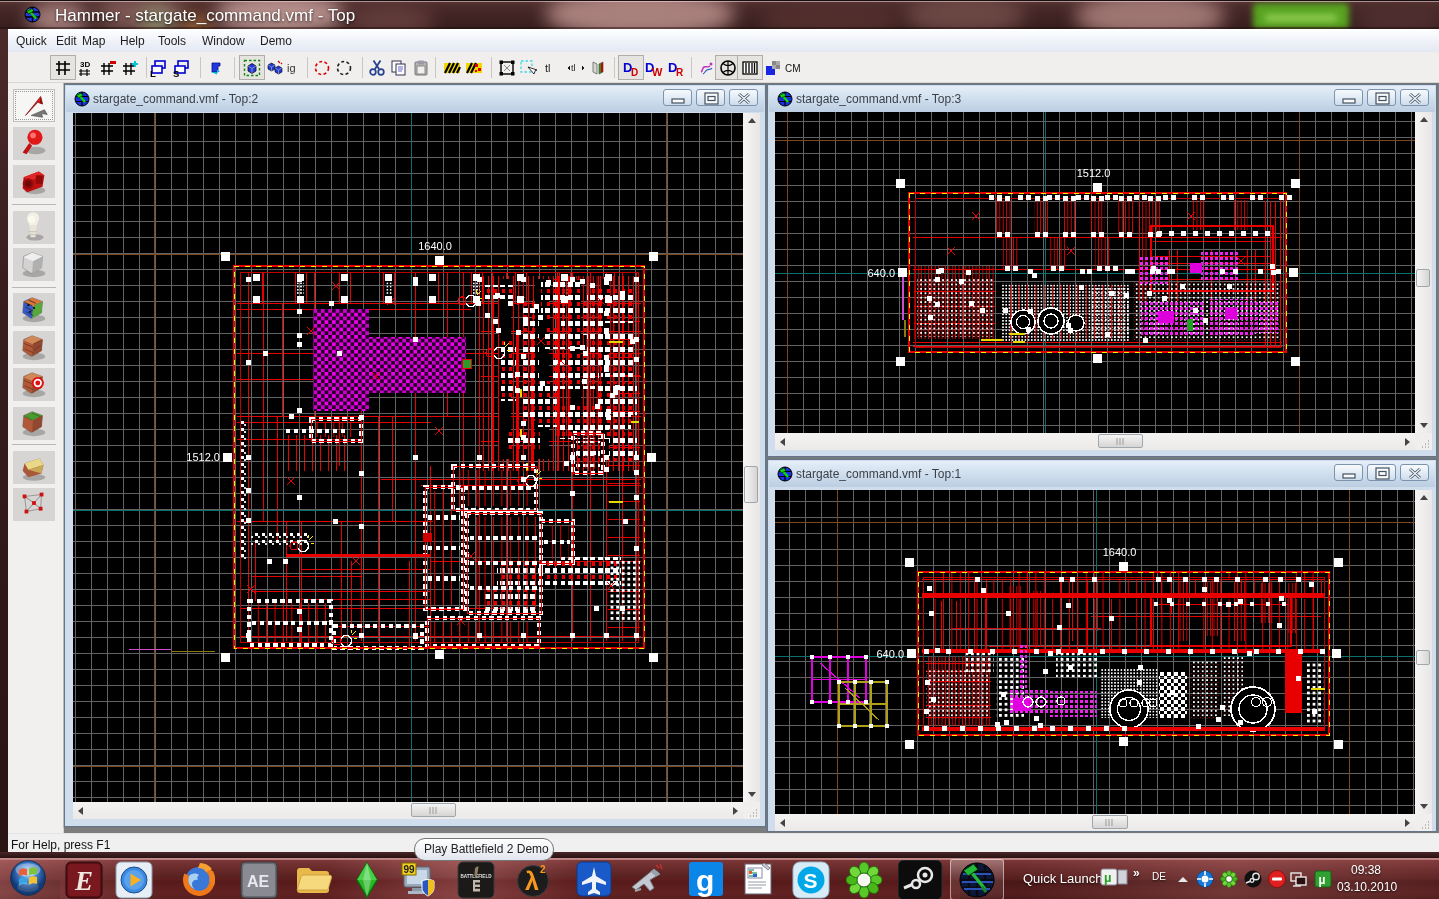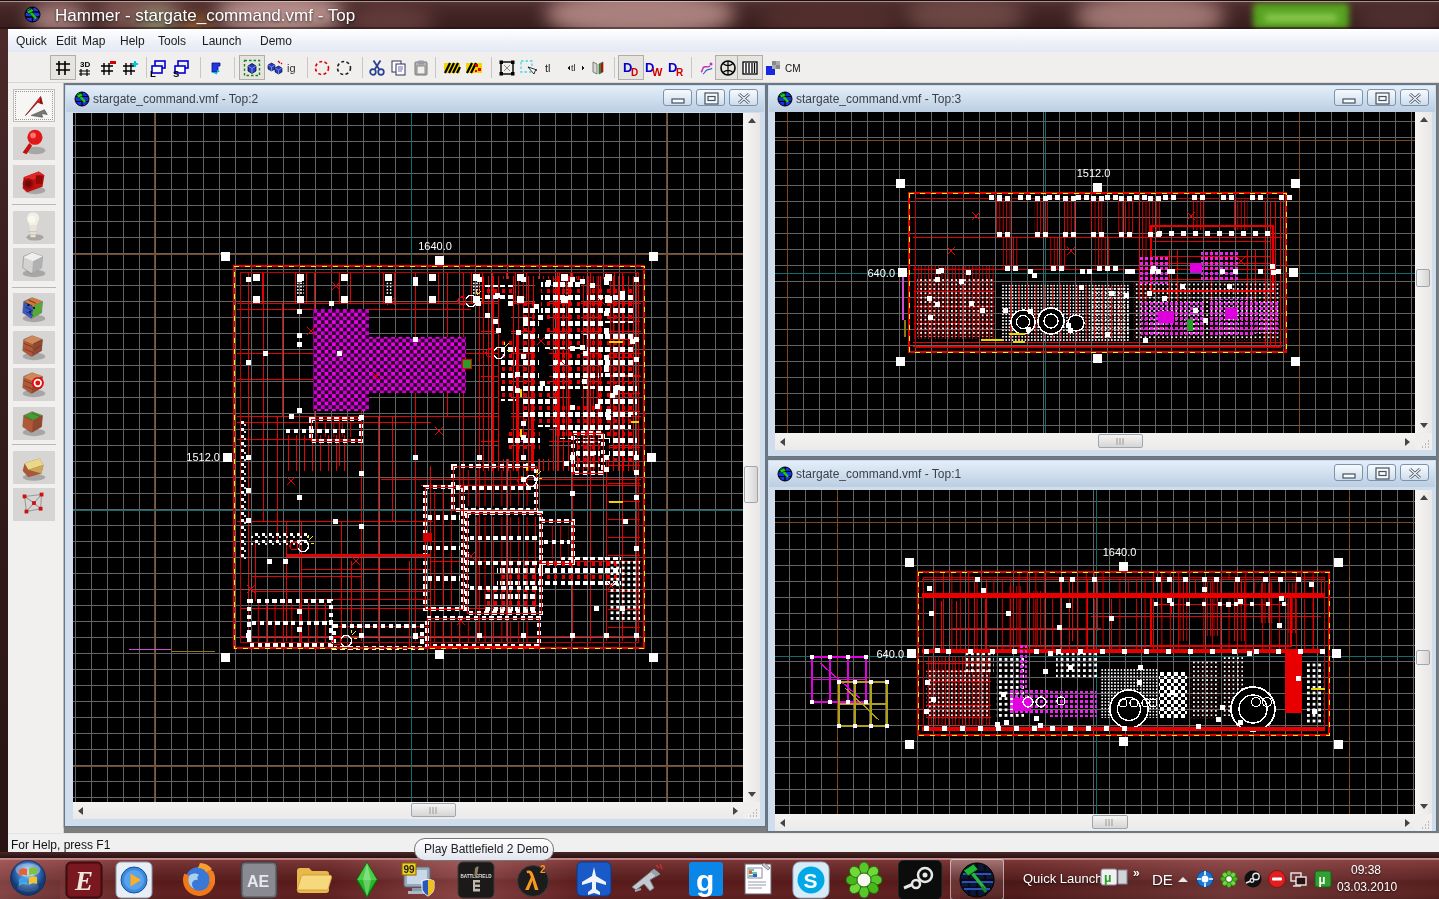--- a/index.html
+++ b/index.html
@@ -66,21 +66,21 @@
 <path d="M2.5 5.5L8 2.5l2 2.5-5.5 3z" fill="#17c617" stroke="#000" stroke-width=".6"></path>
 </svg>
 <div id="titletext">Hammer - stargate_command.vmf - Top</div>
 </div>
 <div class="abs" id="menubar">
 <span style="left:8px">Quick</span>
 <span style="left:48px">Edit</span>
 <span style="left:74px">Map</span>
 <span style="left:112px">Help</span>
 <span style="left:150px">Tools</span>
-<span style="left:194px">Launch</span>
+<span style="left:194px">Window</span>
 <span style="left:252px">Demo</span>
 </div>
 <div class="abs" id="toolbar">
 <div class="sep" style="left:138px"></div>
 <div class="sep" style="left:192px"></div>
 <div class="sep" style="left:226px"></div>
 <div class="sep" style="left:299px"></div>
 <div class="sep" style="left:354px"></div>
 <div class="sep" style="left:427px"></div>
 <div class="sep" style="left:483px"></div>
@@ -1012,21 +1012,21 @@
     </svg>
 <div id="qlt" style="left:1023px">Quick Launch</div>
 <svg class="tico" style="left:1100px;top:10px" width="18" height="18" viewBox="0 0 18 18">
       <rect x="1" y="1" width="16" height="16" rx="2" fill="#f0f0f0" stroke="#889"></rect>
       <text x="4" y="14" font-size="13" font-weight="bold" fill="#28a028">µ</text>
     </svg>
 <svg class="tico" style="left:1118px;top:10px" width="10" height="18" viewBox="0 0 10 18">
       <rect x="0" y="2" width="9" height="14" fill="#d0d4d8" stroke="#889"></rect>
     </svg>
 <div class="trayt" style="left:1133px;top:8px;font-size:12px;font-weight:bold">»</div>
-<div class="trayt" style="left:1152px;top:13px;font-size:15px">DE</div>
+<div class="trayt" style="left:1152px;top:13px;font-size:10px">DE</div>
 <svg class="tico" style="left:1176px;top:16px" width="14" height="10">
       <path d="M2 8l5-5 5 5z" fill="#e8e8e8"></path>
     </svg>
 <svg class="tico" style="left:1196px;top:12px" width="18" height="18" viewBox="0 0 18 18">
       <circle cx="9" cy="9" r="8" fill="#1878d8" stroke="#0a4a90"></circle>
       <circle cx="9" cy="9" r="3.5" fill="#fff"></circle>
       <path d="M9 1v4M9 13v4M1 9h4M13 9h4" stroke="#fff" stroke-width="1.6"></path>
     </svg>
 <svg class="tico" style="left:1220px;top:12px" width="18" height="18" viewBox="0 0 18 18">
       <g stroke="#1a6a10" stroke-width=".5">
@@ -1054,16 +1054,16 @@
 <svg class="tico" style="left:1290px;top:12px" width="18" height="18" viewBox="0 0 18 18">
       <rect x="1" y="3" width="10" height="8" fill="none" stroke="#e8e8e8" stroke-width="1.4"></rect>
       <rect x="6" y="7" width="10" height="8" fill="#2a1010" stroke="#e8e8e8" stroke-width="1.4"></rect>
       <path d="M3 16h8" stroke="#e8e8e8" stroke-width="1.4"></path>
     </svg>
 <svg class="tico" style="left:1314px;top:12px" width="18" height="18" viewBox="0 0 18 18">
       <rect x="1" y="1" width="16" height="16" rx="2" fill="#30a030" stroke="#186018"></rect>
       <text x="4.5" y="13.5" font-size="12" font-weight="bold" fill="#fff">µ</text>
     </svg>
 <div class="trayt" style="left:1351px;top:5px;font-size:12px">09:38</div>
-<div class="trayt" style="left:1337px;top:22px;font-size:12px">03.03.2010</div>
+<div class="trayt" style="left:1337px;top:22px;font-size:12px">03.10.2010</div>
 </div>
 <div class="abs" id="tip">
     <span>Play Battlefield 2 Demo</span>
   </div>
 </body></html>

